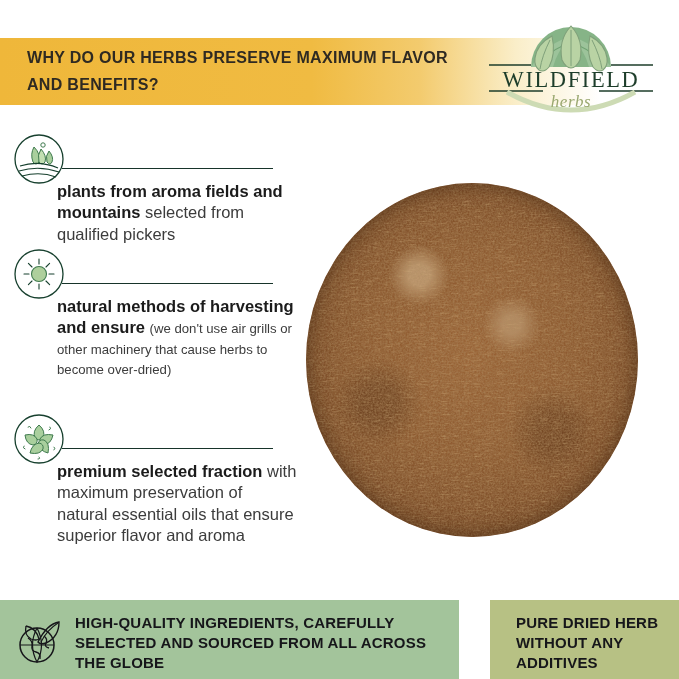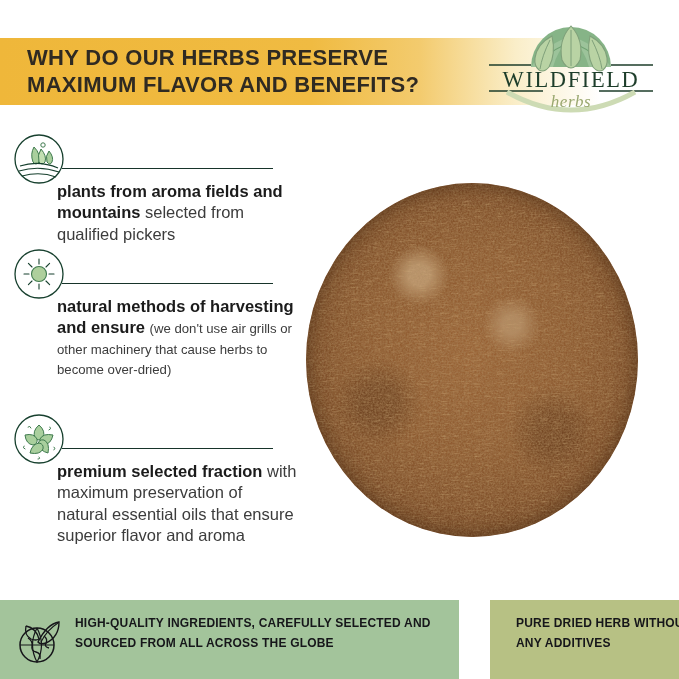--- a/index.html
+++ b/index.html
@@ -12,21 +12,21 @@
   }
   #page{position:absolute;inset:0;width:679px;height:679px;background:#fff;}
 
   
   .header-band{
     position:absolute;left:0;top:38px;width:600px;height:67px;
     background:linear-gradient(to right,#efb73a 0%,#f0bb42 52%,#f3cb6e 70%,#faeec9 86%,#ffffff 100%);
   }
   .header-title{
     position:absolute;left:27px;top:44px;width:430px;
-    font-size:22px;font-weight:bold;letter-spacing:.3px;
+    font-size:16px;font-weight:bold;letter-spacing:.3px;
     line-height:27px;color:#2f2a22;text-transform:uppercase;
   }
 
   
   .logo{position:absolute;left:481px;top:20px;width:180px;height:98px;}
   .logo svg{display:block;}
   .logo-word{
     position:absolute;left:0;top:47px;width:180px;text-align:center;
     font-family:"Liberation Serif", serif;font-size:22.5px;letter-spacing:1.6px;
     color:#1d3d2a;
@@ -72,21 +72,21 @@
     box-shadow:inset 0 0 22px rgba(50,25,8,.55);
   }
 
   
   .banner{position:absolute;bottom:0;height:79px;}
   #banner-left{left:0;width:459px;background:#a3c49b;}
   #banner-right{left:490px;width:216px;background:#b7c184;margin-top:20px;}
   .banner-icon{position:absolute;left:14px;top:16px;width:52px;height:50px;}
   .banner-text{
     position:absolute;font-weight:bold;text-transform:uppercase;
-    color:#16161a;font-size:12px;line-height:20px;letter-spacing:.2px;
+    color:#16161a;font-size:15px;line-height:20px;letter-spacing:.2px;
   }
   #banner-left .banner-text{left:75px;top:13px;width:375px;}
   #banner-right .banner-text{left:26px;top:13px;width:180px;}
 </style>
 </head>
 <body>
 
 <div id="page">
 
   <div class="header-band"></div>

